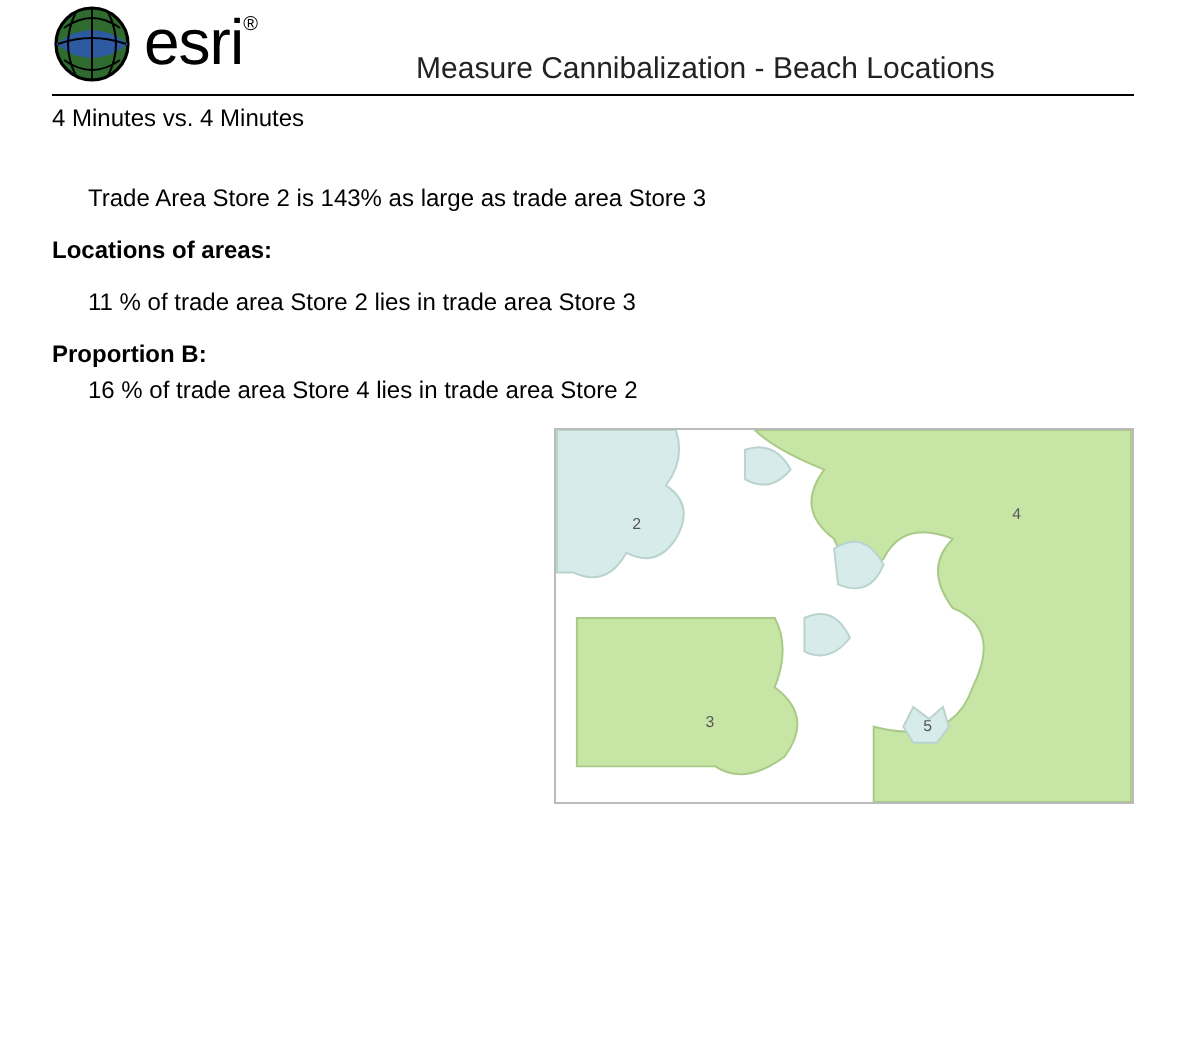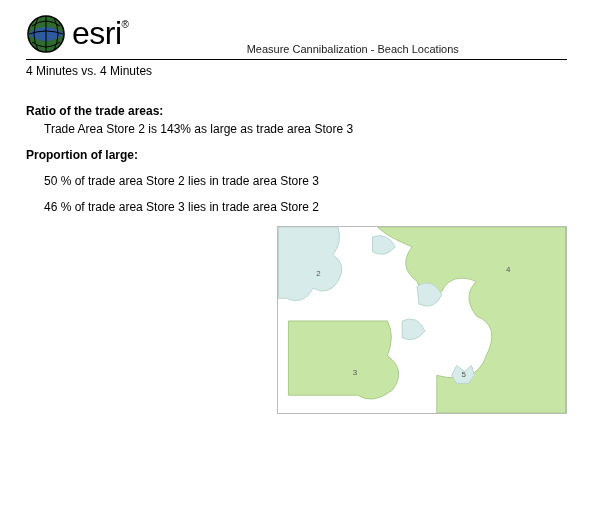--- a/index.html
+++ b/index.html
@@ -6,21 +6,21 @@
   body {
     margin: 0;
     padding: 0;
     font-family: Arial, Helvetica, sans-serif;
     font-size: 12px;
     color: #000;
     background: #fff;
     width: 593px;
   }
   .page {
-    padding: 14px 26px 20px 26px;
+    padding: 2px 26px 20px 26px;
   }
   .header-row {
     display: flex;
     align-items: flex-end;
     gap: 10px;
     margin-bottom: 2px;
   }
   .logo-wrap {
     display: flex;
     align-items: center;
@@ -37,21 +37,21 @@
   }
   .logo-text sup {
     font-size: 10px;
     vertical-align: top;
     position: relative;
     top: 4px;
   }
   .doc-title {
     flex: 1;
     text-align: center;
-    font-size: 11px;
+    font-size: 15px;
     color: #222;
     padding-bottom: 2px;
   }
   hr.rule {
     border: none;
     border-top: 1.5px solid #000;
     margin: 0 0 4px 0;
   }
   .subhead {
     font-size: 12px;
@@ -111,34 +111,34 @@
       </span>
     </div>
     <div class="doc-title">Measure Cannibalization - Beach Locations</div>
   </div>
 
   <hr class="rule">
 
   <div class="subhead">4 Minutes vs. 4 Minutes</div>
 
   <div class="section">
-    <div class="section-label">Ratio of the trade areas:</div>
     <div class="section-body">Trade Area Store 2 is 143%  as large as trade area Store 3</div>
   </div>
 
   <div class="section">
-    <div class="section-label">Proportion of large:</div>
+    <div class="section-label">Locations of areas:</div>
   </div>
 
   <div class="section">
-    <div class="section-body">50 % of trade area Store 2 lies in trade area Store 3</div>
+    <div class="section-body">11 % of trade area Store 2 lies in trade area Store 3</div>
   </div>
 
   <div class="section">
-    <div class="section-body">46 % of trade area Store 3 lies in trade area Store 2</div>
+    <div class="section-label">Proportion B:</div>
+    <div class="section-body">16 % of trade area Store 4 lies in trade area Store 2</div>
   </div>
 
   <div class="map-wrap">
     <svg class="map" viewBox="0 0 290 188">
       <rect x="0" y="0" width="290" height="188" fill="#ffffff"></rect>
 
       <path d="M100 0 L290 0 L290 188 L160 188 L160 150
                Q200 160 210 130 Q225 100 200 90 Q185 70 200 55
                Q175 45 165 65 Q150 80 140 55 Q120 40 135 20
                Q110 10 100 0 Z" fill="#c7e6a6" stroke="#a9c987" stroke-width="1"></path>

